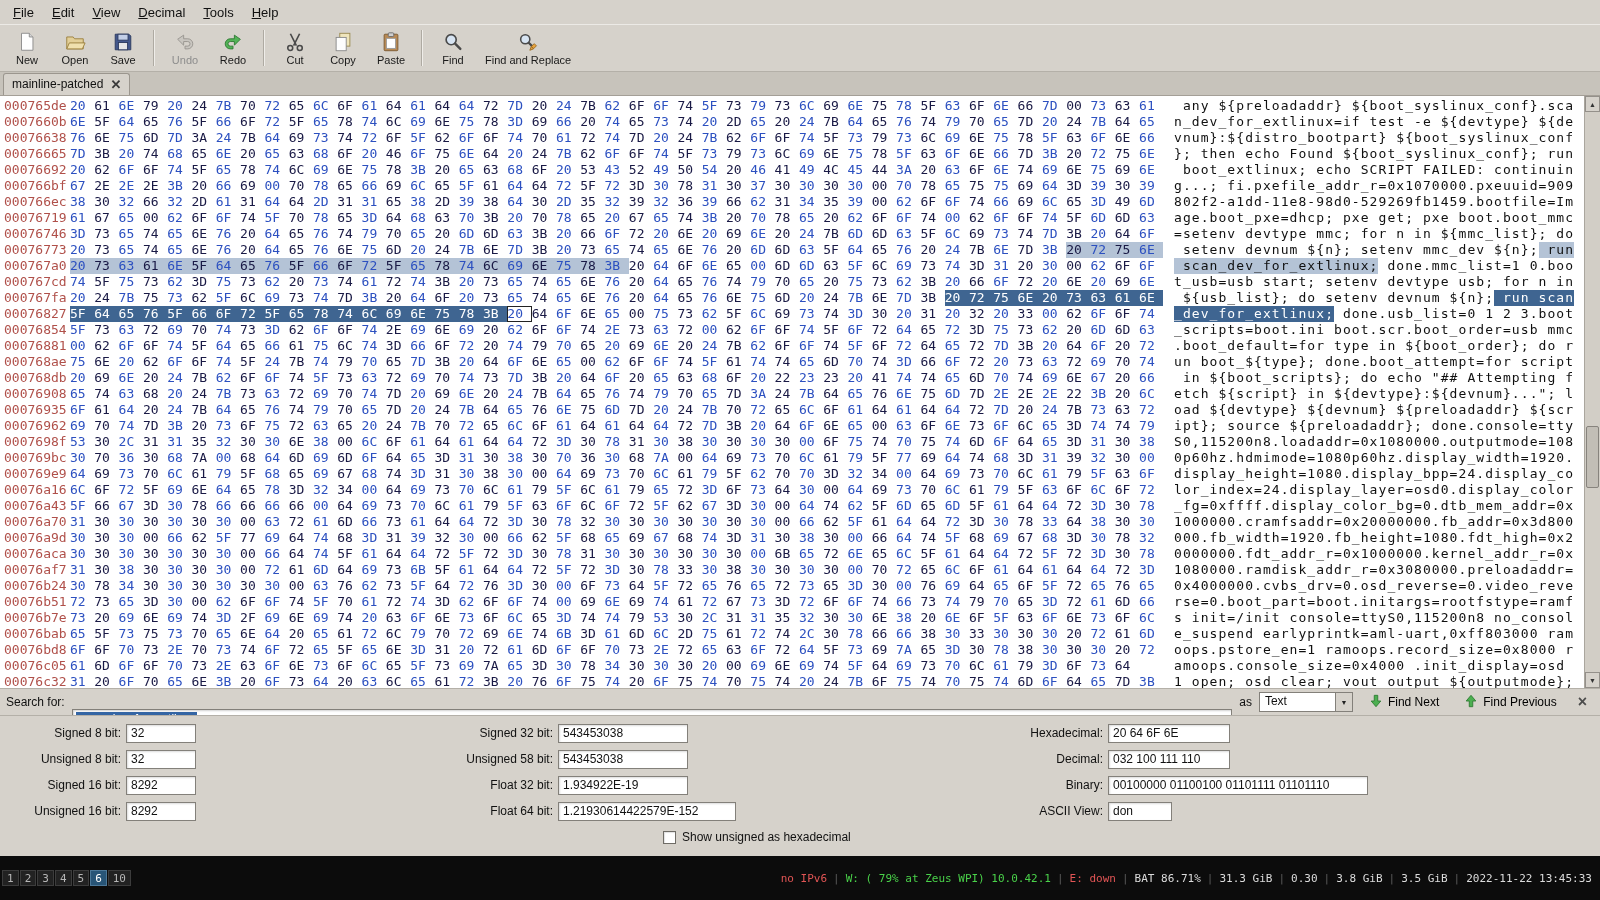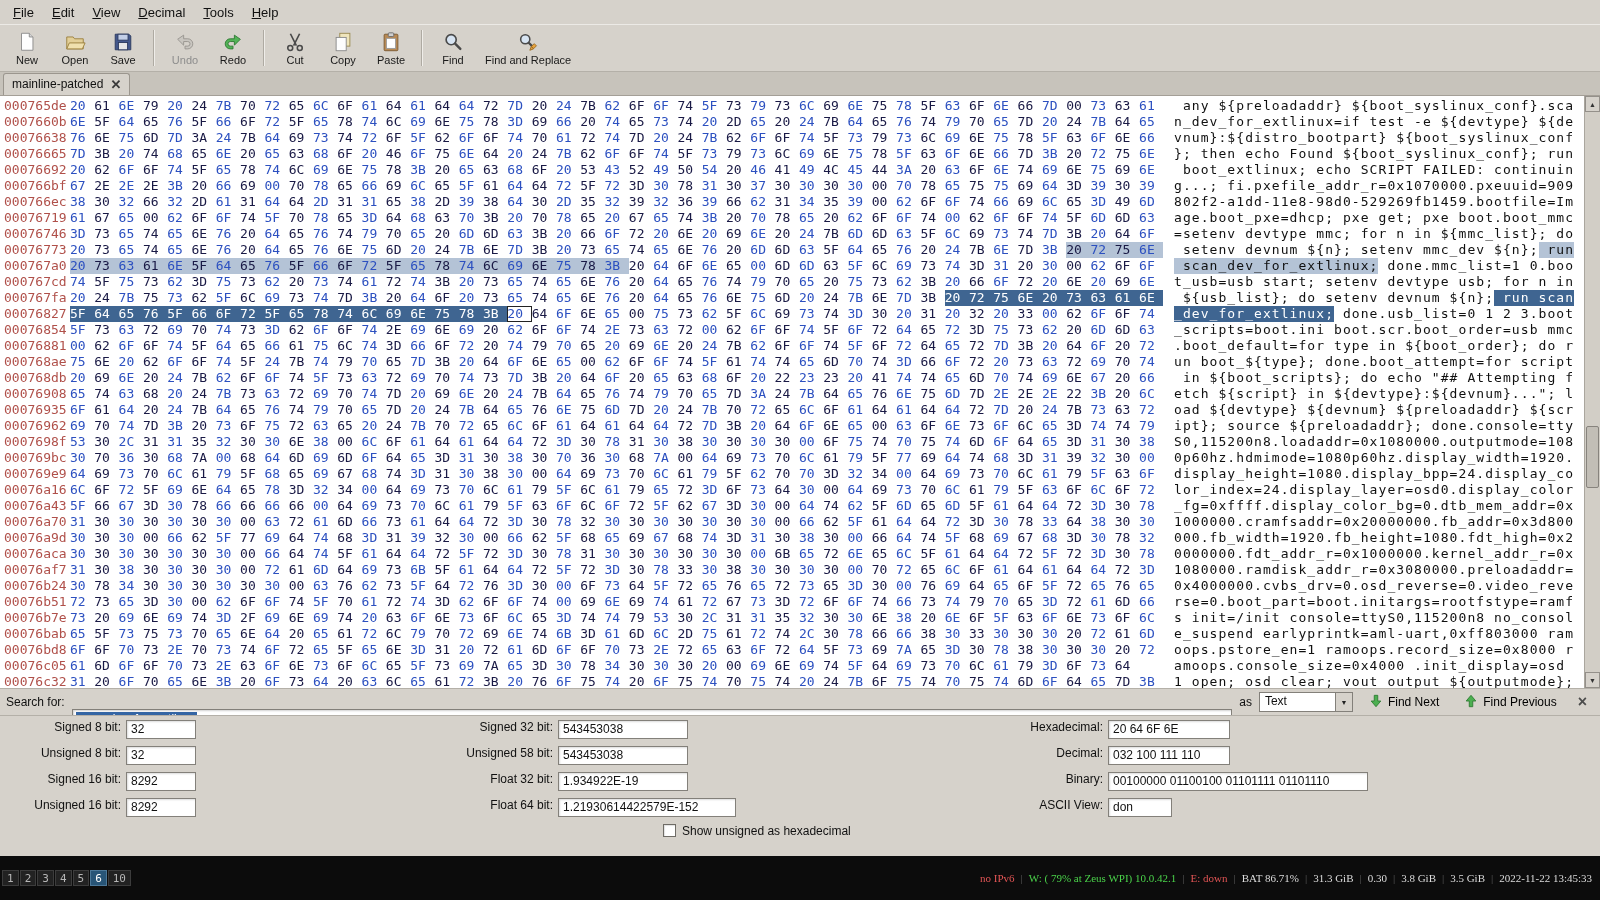--- a/index.html
+++ b/index.html
@@ -67,41 +67,41 @@
   .combo-btn { width:17px; background:var(--chrome-bg); border-left:1px solid #83807a; display:flex;
                align-items:center; justify-content:center; font-size:7px; color:#222; }
   .find-btn { display:flex; align-items:center; gap:5px; padding:2px 9px; background:transparent; border:none;
               font-size:12px; font-family:"Liberation Sans",sans-serif; }
   .find-btn svg { width:14px; height:14px; }
   .close-x { font-size:16px; font-weight:bold; color:#4c4c4c; padding:0 5px; line-height:16px; }
 
   
   .inspector { height:141px; flex:none; position:relative; background:var(--chrome-bg); border-top:1px solid #b4b0a8; font-size:12px; }
   .insp-col { position:absolute; top:4px; }
-  .insp-row { display:flex; align-items:flex-start; height:26px; }
+  .insp-row { display:flex; align-items:center; height:26px; }
   .insp-label { text-align:right; padding-right:5px; flex:none; white-space:nowrap; }
   .insp-field { height:19px; background:#fff; border:1px solid #83807a; box-shadow:inset 1px 1px 2px rgba(0,0,0,.14);
                 padding:0 4px; line-height:17px; overflow:hidden; white-space:nowrap; flex:none; font-size:12px; }
   .cb-row { gap:6px; }
   .cb { width:13px; height:13px; flex:none; background:#fff; border:1px solid #6f6c66;
         box-shadow:inset 1px 1px 1px rgba(0,0,0,.12); }
 
   
   .statusbar { height:24px; flex:none; display:flex; align-items:center; justify-content:flex-end;
                background:var(--chrome-bg); padding:0 6px; font-size:12px; gap:4px; }
   .status-sec { height:18px; line-height:16px; padding:0 12px; border:1px solid;
                 border-color:#9e9a92 #f2f0ec #f2f0ec #9e9a92; white-space:nowrap; }
 
   
   .taskbar { flex:1; min-height:20px; display:flex; align-items:center; background:#0c0c0c; padding:0 2px;
              font-family:"DejaVu Sans Mono",monospace; font-size:11px; }
   .ws { min-width:16px; height:16px; padding:0 4px; margin-right:1px; display:inline-flex; align-items:center;
         justify-content:center; background:#222; color:#b6b6b6; border:1px solid #3c3c3c; }
   .ws.active { background:#285577; border-color:#4c7899; color:#fff; }
-  .tb-status { margin-left:auto; display:flex; align-items:flex-end; white-space:nowrap;font-family:Liberation Serif, serif; }
+  .tb-status { margin-left:auto; display:flex; align-items:flex-end; white-space:nowrap; }
   .tb-seg { padding:0 6px; }
   .tb-sep2 { color:#5a5a5a; }
 </style>
 </head>
 <body>
 
 <div class="app">
 
   <div class="menubar" id="menubar">
       <span class="menu-item">File</span>

